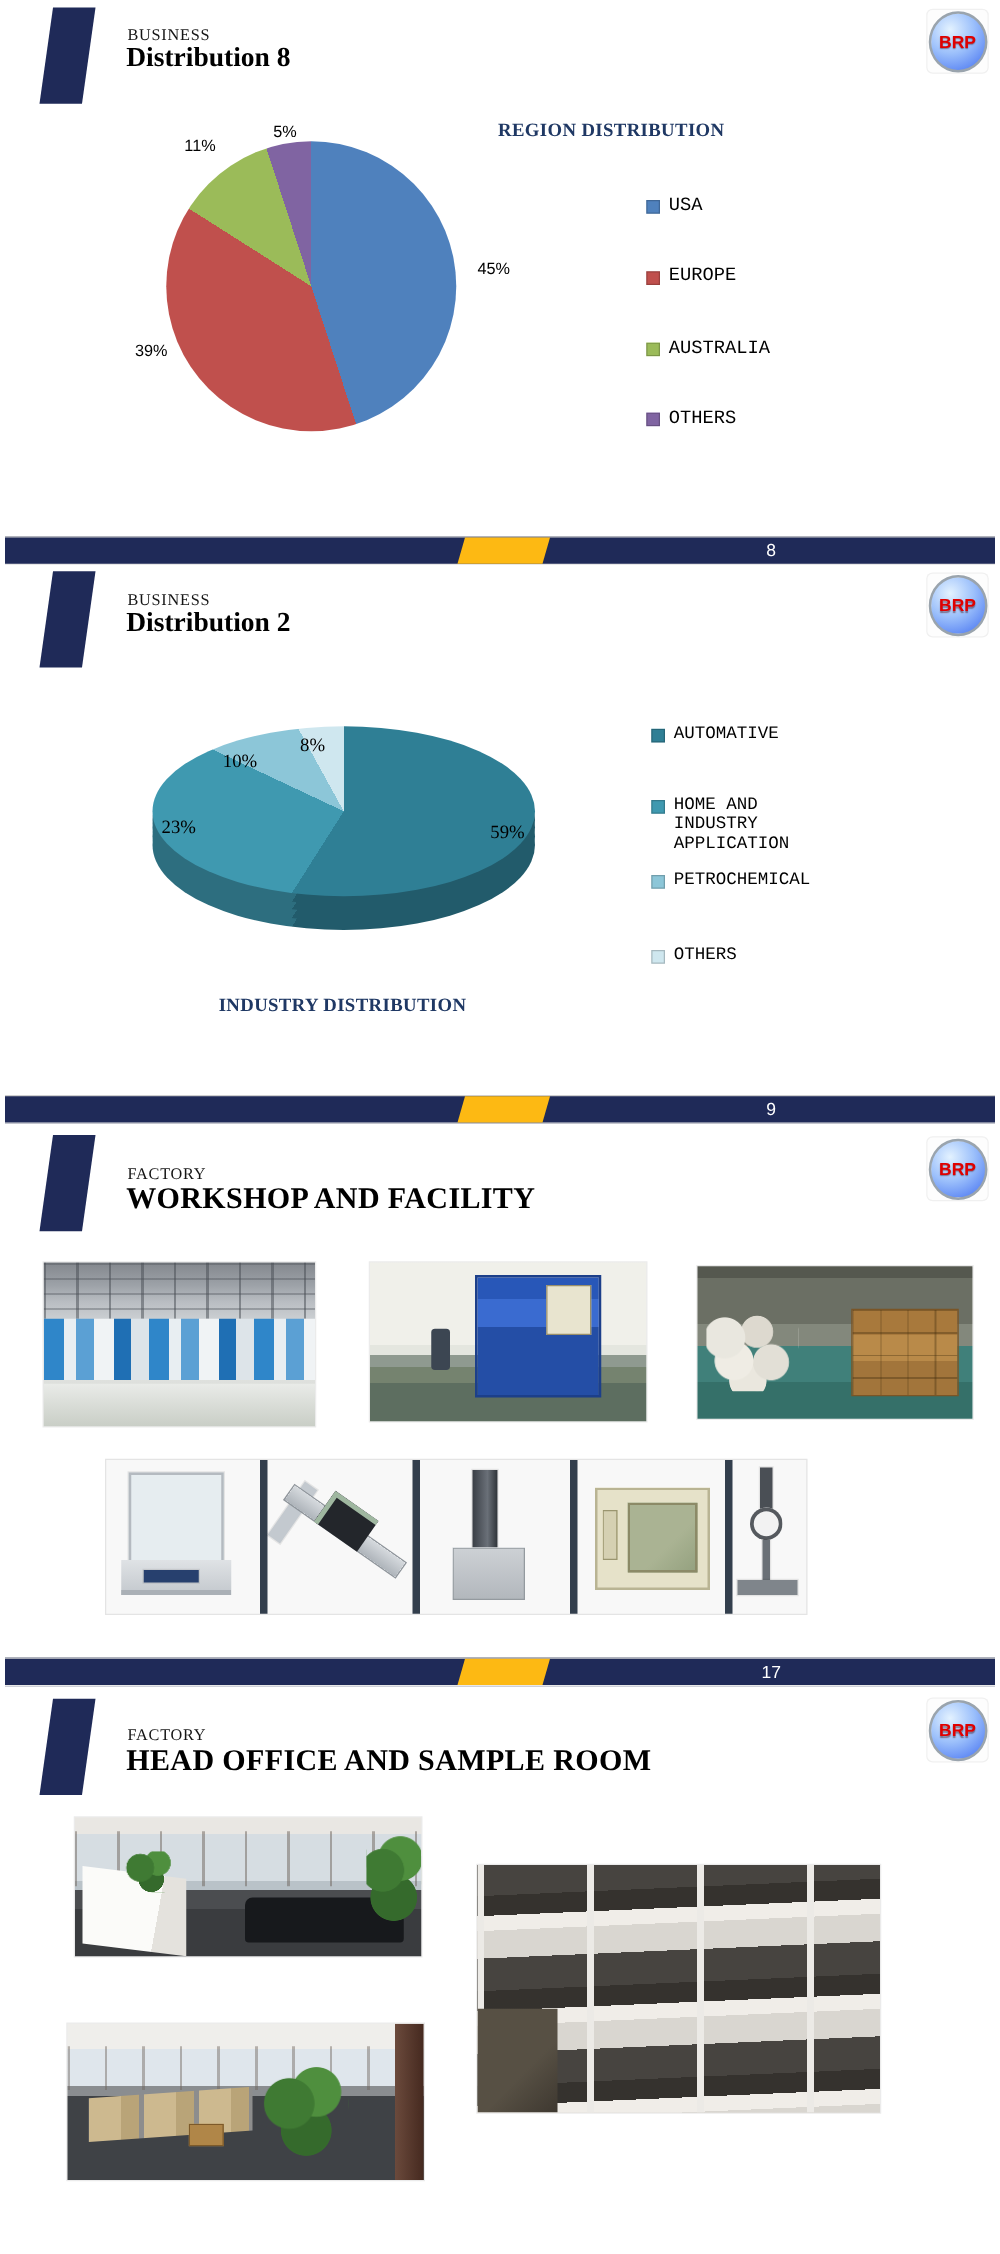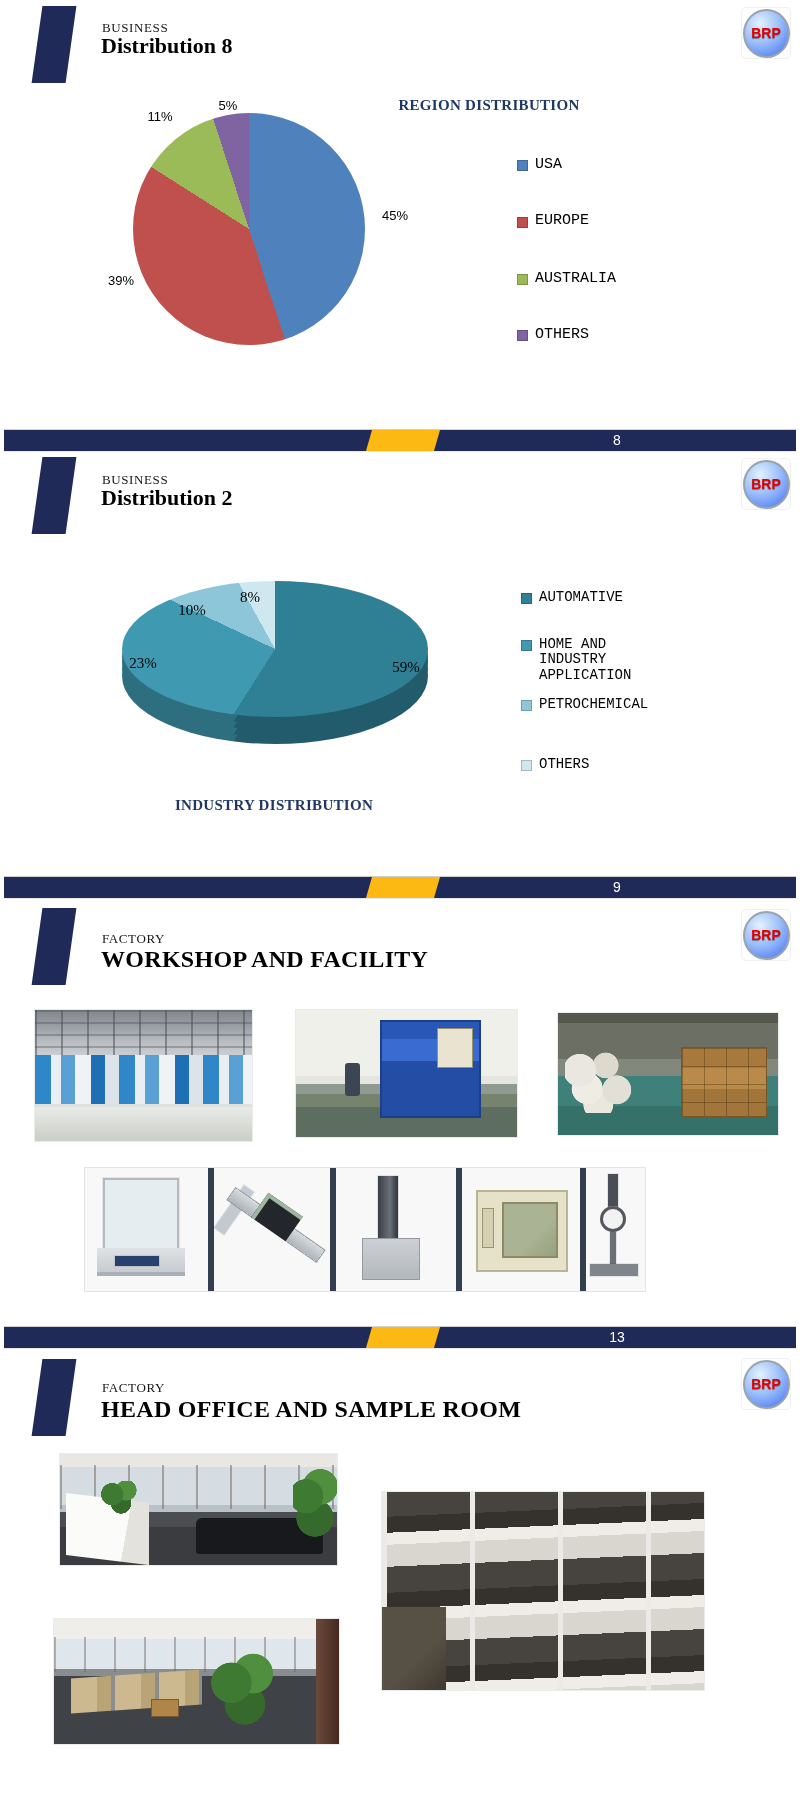--- a/index.html
+++ b/index.html
@@ -163,21 +163,21 @@
       <div class="p3" style="top: 13px; background: conic-gradient(rgb(34, 91, 107) 0deg, rgb(34, 91, 107) 212.4deg, rgb(45, 110, 127) 212.4deg, rgb(45, 110, 127) 295.2deg, rgb(101, 143, 156) 295.2deg, rgb(101, 143, 156) 331.2deg, rgb(149, 166, 172) 331.2deg, rgb(149, 166, 172) 360deg);"></div>
       <div class="p3" style="top: 7px; background: conic-gradient(rgb(34, 91, 107) 0deg, rgb(34, 91, 107) 212.4deg, rgb(45, 110, 127) 212.4deg, rgb(45, 110, 127) 295.2deg, rgb(101, 143, 156) 295.2deg, rgb(101, 143, 156) 331.2deg, rgb(149, 166, 172) 331.2deg, rgb(149, 166, 172) 360deg);"></div>
       <div class="p3" style="top: 0px; background: conic-gradient(rgb(47, 127, 149) 0deg, rgb(47, 127, 149) 212.4deg, rgb(63, 153, 176) 212.4deg, rgb(63, 153, 176) 295.2deg, rgb(140, 198, 216) 295.2deg, rgb(140, 198, 216) 331.2deg, rgb(207, 231, 239) 331.2deg, rgb(207, 231, 239) 360deg);"></div>
     </div>
 
     <div class="plabel2" style="left:250px;top:146px;">8%</div>
     <div class="plabel2" style="left:192px;top:159px;">10%</div>
     <div class="plabel2" style="left:143px;top:212px;">23%</div>
     <div class="plabel2" style="left:406px;top:216px;">59%</div>
 
-    <div class="lg" style="left:521px;top:129px;font-size:14px;margin-top:10px;">
+    <div class="lg" style="left:521px;top:129px;font-size:14px;">
       <span class="sq" style="background: rgb(47, 127, 149);"></span>
       <span class="txt">AUTOMATIVE</span>
     </div>
     <div class="lg" style="left:521px;top:186px;font-size:14px;">
       <span class="sq" style="background: rgb(63, 153, 176);"></span>
       <span class="txt" style="max-width:172px;">HOME AND INDUSTRY APPLICATION</span>
     </div>
     <div class="lg" style="left:521px;top:246px;font-size:14px;">
       <span class="sq" style="background: rgb(140, 198, 216);"></span>
       <span class="txt">PETROCHEMICAL</span>
@@ -247,21 +247,21 @@
       <div class="inst" style="left:501px;top:0;width:59px;height:123px;">
         <div class="ph dcol"></div>
         <div class="ph dial"></div>
         <div class="ph dstem"></div>
         <div class="ph dbase"></div>
       </div>
     </div>
 
     <div class="bar" style="top:424px;">
       <div class="gold"></div>
-      <div class="num">13</div>
+      <div class="num">17</div>
     </div>
   </div>
 
   <div class="slide" style="top:1353px;height:450px;">
     <div class="para"></div>
     <div class="eyebrow" style="top:27px;">FACTORY</div>
     <div class="stitle big" style="top:43px;">HEAD OFFICE AND SAMPLE ROOM</div>
     <div class="brp" style="top:6px;">
       <div class="brp-c">
         <span class="brp-t">BRP</span>

